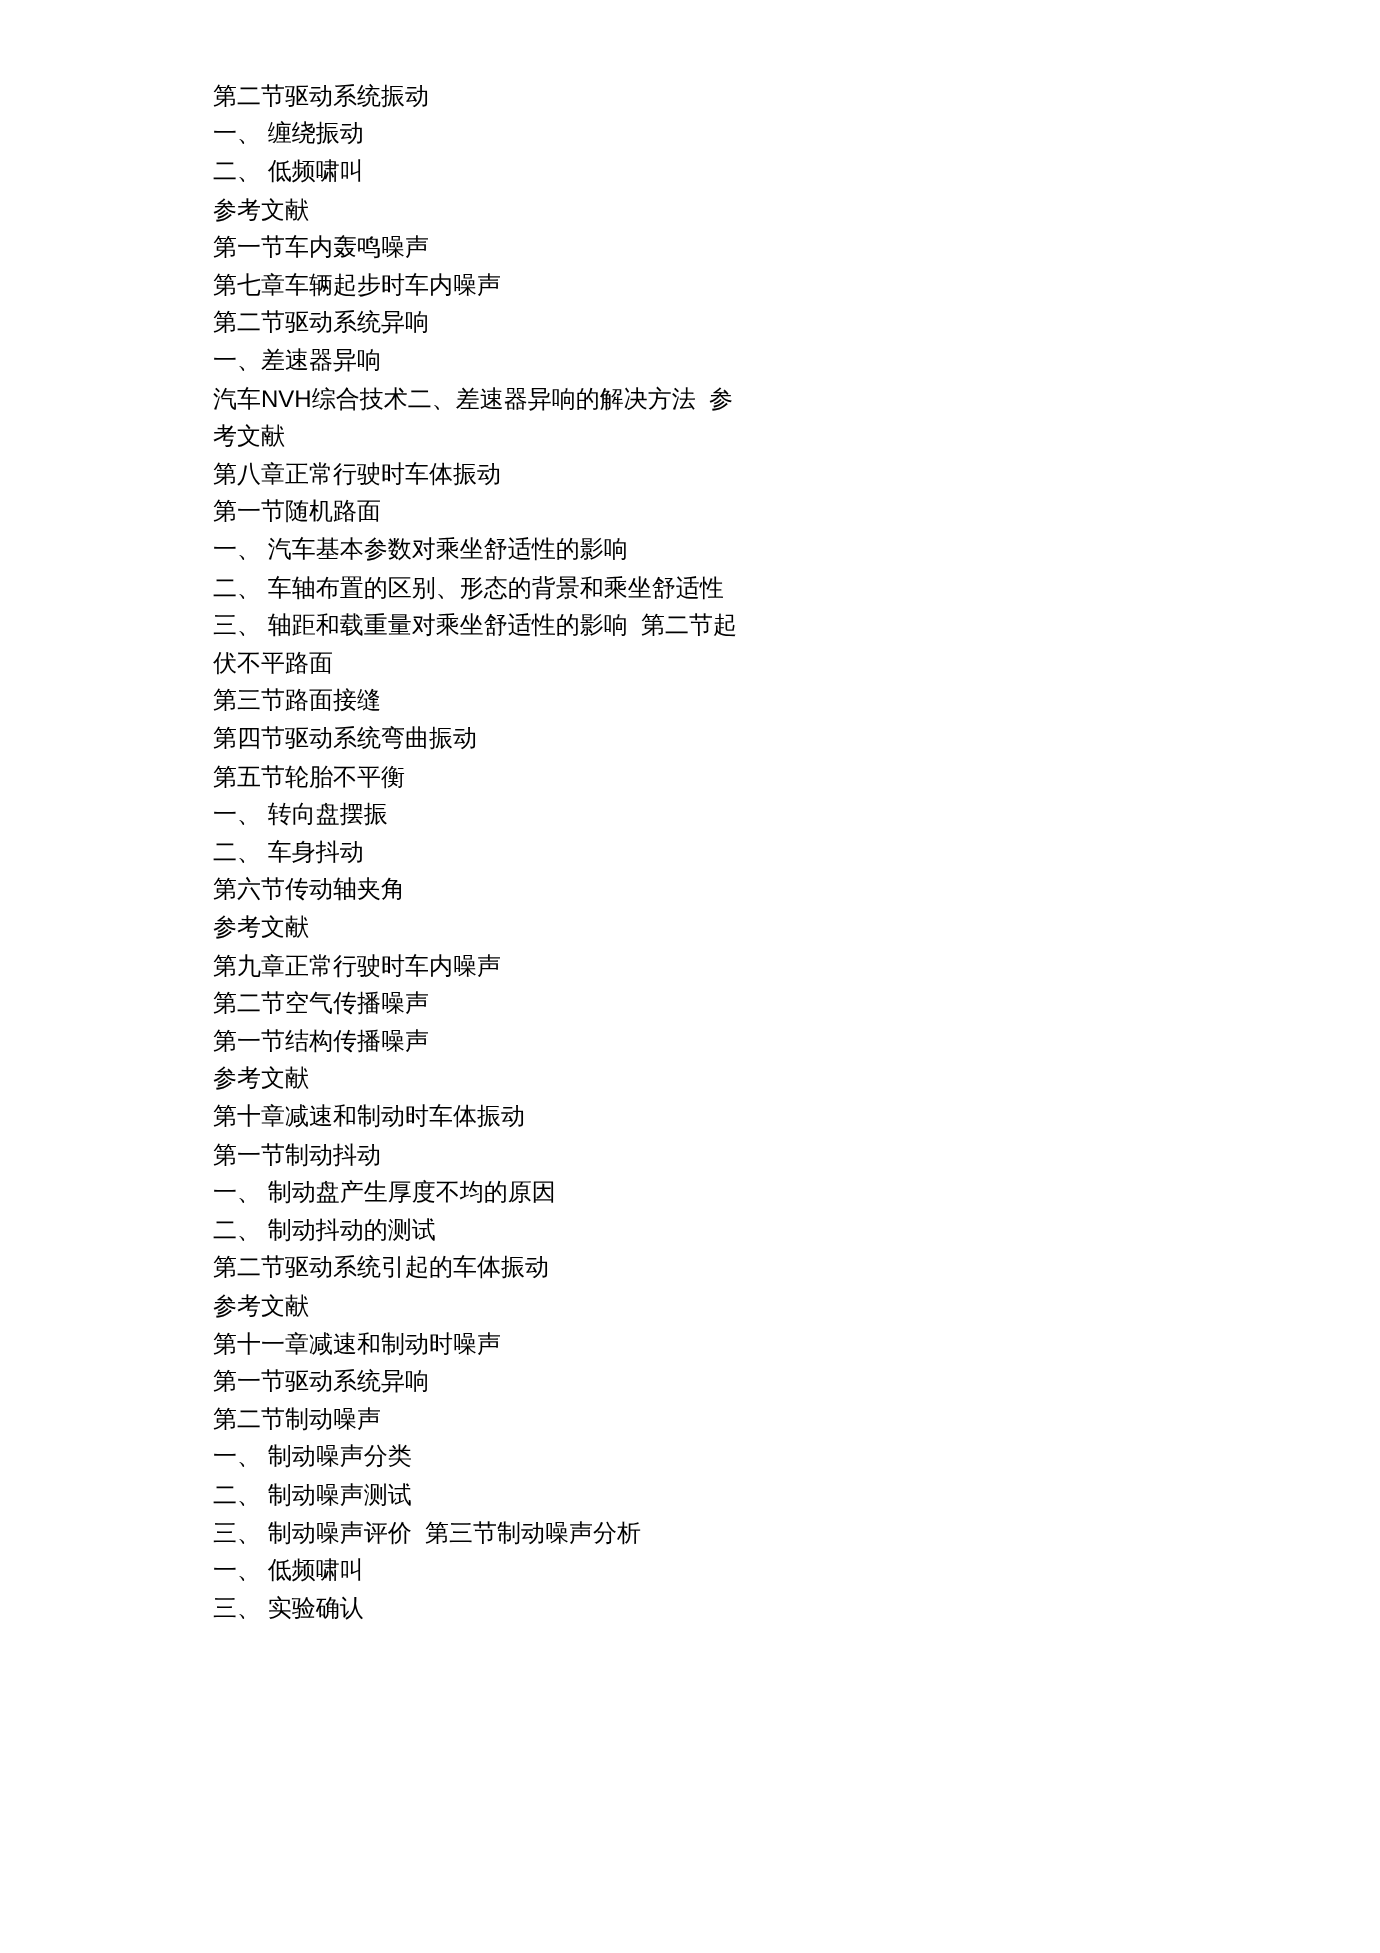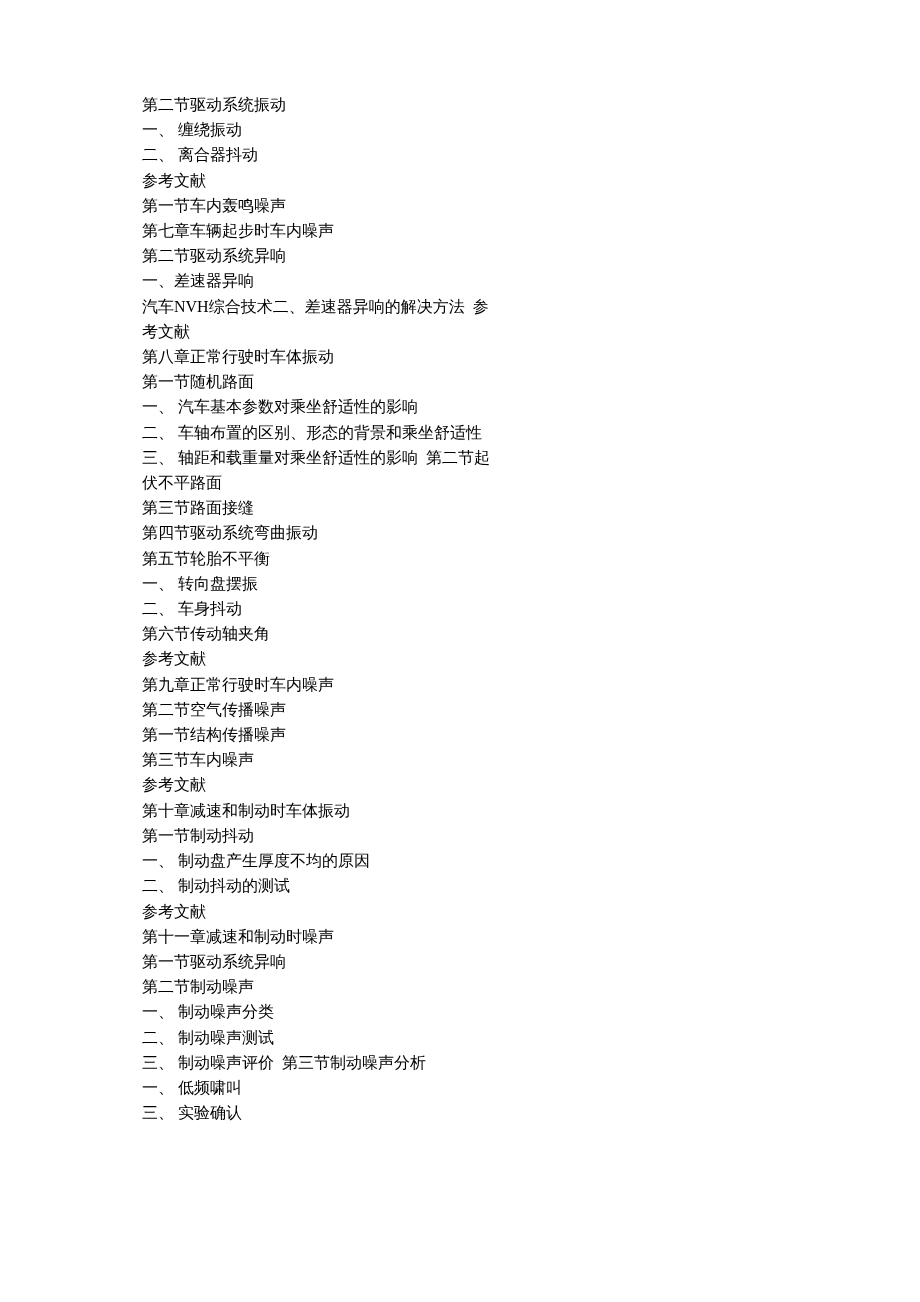--- a/index.html
+++ b/index.html
@@ -4,38 +4,38 @@
 <style>
   html, body {
     margin: 0;
     padding: 0;
     background: #fff;
     width: 920px;
   }
   .page {
     width: 920px;
     min-height: 1302px;
-    padding: 92px 0 0 142px;
+    padding: 52px 0 0 142px;
     box-sizing: border-box;
-    font-family: Liberation Serif, serif;
+    font-family: Liberation Sans, sans-serif;
     font-size: 16px;
     color: #000;
     line-height: 25.2px;
   }
   .line {
     white-space: pre;
   }
 </style>
 </head>
 <body>
 
 <div class="page">
   <div class="line">第二节驱动系统振动</div>
   <div class="line">一、 缠绕振动</div>
-  <div class="line">二、 离合器抖动</div>
+  <div class="line">二、 低频啸叫</div>
   <div class="line">参考文献</div>
   <div class="line">第一节车内轰鸣噪声</div>
   <div class="line">第七章车辆起步时车内噪声</div>
   <div class="line">第二节驱动系统异响</div>
   <div class="line">一、差速器异响</div>
   <div class="line">汽车NVH综合技术二、差速器异响的解决方法  参</div>
   <div class="line">考文献</div>
   <div class="line">第八章正常行驶时车体振动</div>
   <div class="line">第一节随机路面</div>
   <div class="line">一、 汽车基本参数对乘坐舒适性的影响</div>
@@ -45,26 +45,26 @@
   <div class="line">第三节路面接缝</div>
   <div class="line">第四节驱动系统弯曲振动</div>
   <div class="line">第五节轮胎不平衡</div>
   <div class="line">一、 转向盘摆振</div>
   <div class="line">二、 车身抖动</div>
   <div class="line">第六节传动轴夹角</div>
   <div class="line">参考文献</div>
   <div class="line">第九章正常行驶时车内噪声</div>
   <div class="line">第二节空气传播噪声</div>
   <div class="line">第一节结构传播噪声</div>
-  <div class="line">第三节车内噪声</div>
   <div class="line">参考文献</div>
   <div class="line">第十章减速和制动时车体振动</div>
   <div class="line">第一节制动抖动</div>
   <div class="line">一、 制动盘产生厚度不均的原因</div>
   <div class="line">二、 制动抖动的测试</div>
+  <div class="line">第二节驱动系统引起的车体振动</div>
   <div class="line">参考文献</div>
   <div class="line">第十一章减速和制动时噪声</div>
   <div class="line">第一节驱动系统异响</div>
   <div class="line">第二节制动噪声</div>
   <div class="line">一、 制动噪声分类</div>
   <div class="line">二、 制动噪声测试</div>
   <div class="line">三、 制动噪声评价  第三节制动噪声分析</div>
   <div class="line">一、 低频啸叫</div>
   <div class="line">三、 实验确认</div>
 </div>

